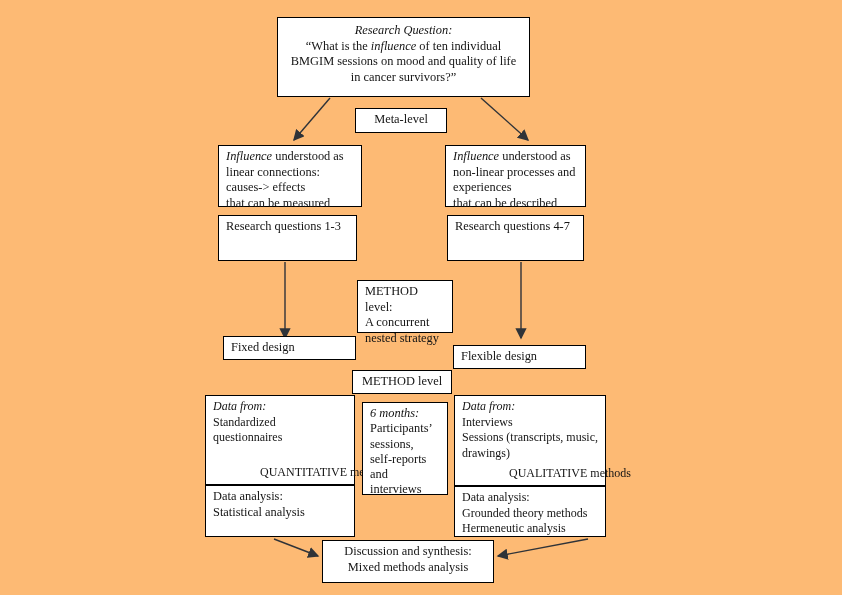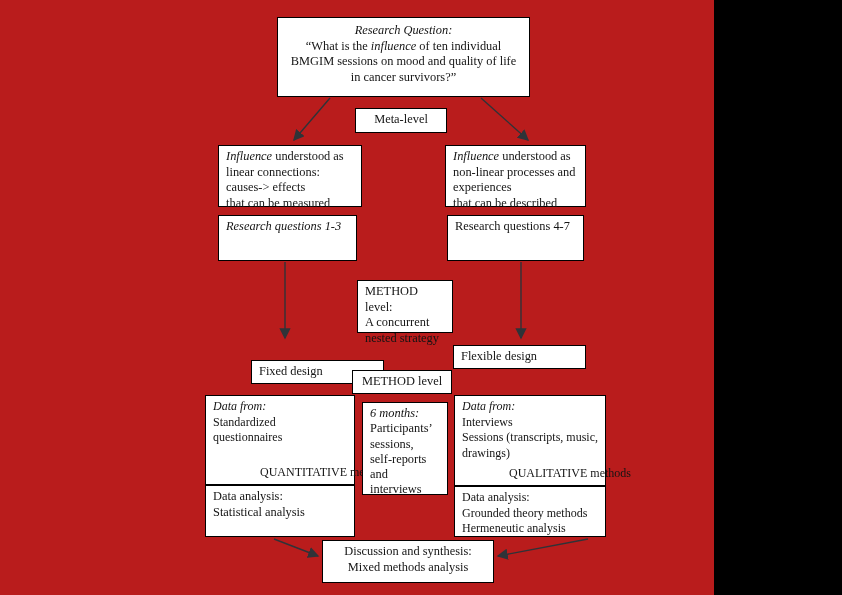--- a/index.html
+++ b/index.html
@@ -1,17 +1,17 @@
 <!DOCTYPE html>
 <html><head>
 <meta charset="utf-8">
 <style>
   html,body{margin:0;padding:0;background:#000;}
   #stage{
-    position:relative;width:714px;height:595px;background:#b91c1c;
+    position:relative;width:842px;height:595px;background:#fdba74;
     font-family:"Liberation Serif","DejaVu Serif",serif;
     color:#141414;overflow:hidden;
   }
   .box{
     position:absolute;background:#ffffff;border:1px solid #000000;
     box-sizing:border-box;font-size:12.4px;line-height:15.6px;
     padding:3px 7px;z-index:2;
   }
   .center{text-align:center;}
   .it{font-style:italic;}
@@ -56,35 +56,35 @@
     <div>that can be measured</div>
   </div>
 
   <div class="box" style="left:445px;top:145px;width:141px;height:62px;">
     <div><span class="it">Influence</span><span> understood as</span></div>
     <div>non-linear processes and</div>
     <div>experiences</div>
     <div>that can be described</div>
   </div>
 
-  <div class="box" style="left:218px;top:215px;width:139px;height:46px;font-style:italic;">
+  <div class="box" style="left:218px;top:215px;width:139px;height:46px;">
     <span>Research questions 1-3</span>
   </div>
 
   <div class="box" style="left:447px;top:215px;width:137px;height:46px;">
     <span>Research questions 4-7</span>
   </div>
 
   <div class="box" style="left:357px;top:280px;width:96px;height:53px;">
     <div>METHOD level:</div>
     <div>A concurrent</div>
     <div>nested strategy</div>
   </div>
 
-  <div class="box" style="left:223px;top:360px;width:133px;height:24px;margin-left:28px;">
+  <div class="box" style="left:223px;top:336px;width:133px;height:24px;">
     <span>Fixed design</span>
   </div>
 
   <div class="box" style="left:453px;top:345px;width:133px;height:24px;">
     <span>Flexible design</span>
   </div>
 
   <div class="box center" style="left:352px;top:370px;width:100px;height:24px;">
     <span>METHOD level</span>
   </div>

